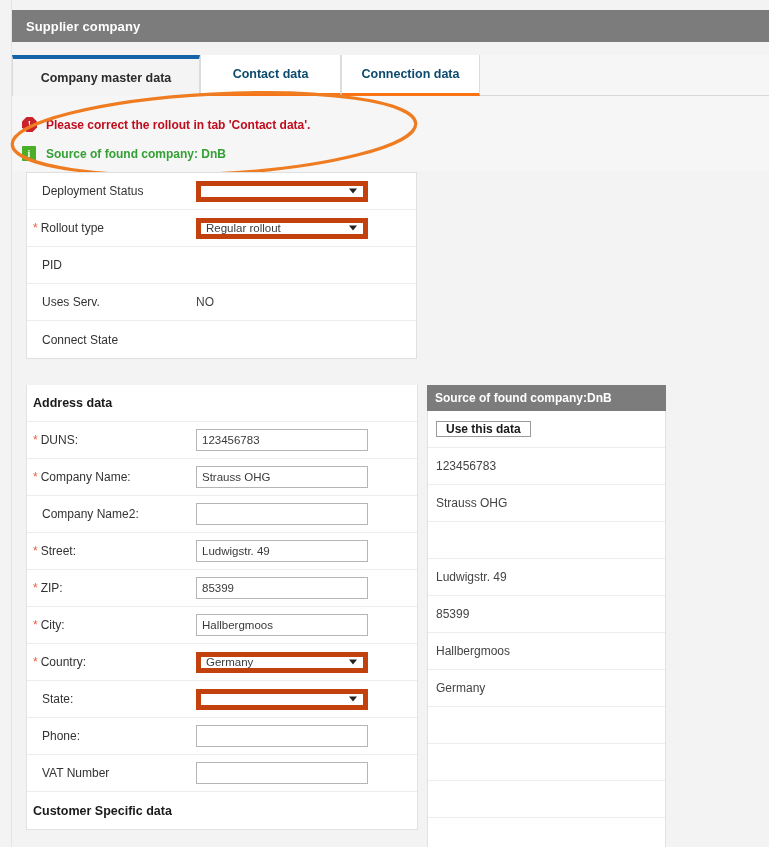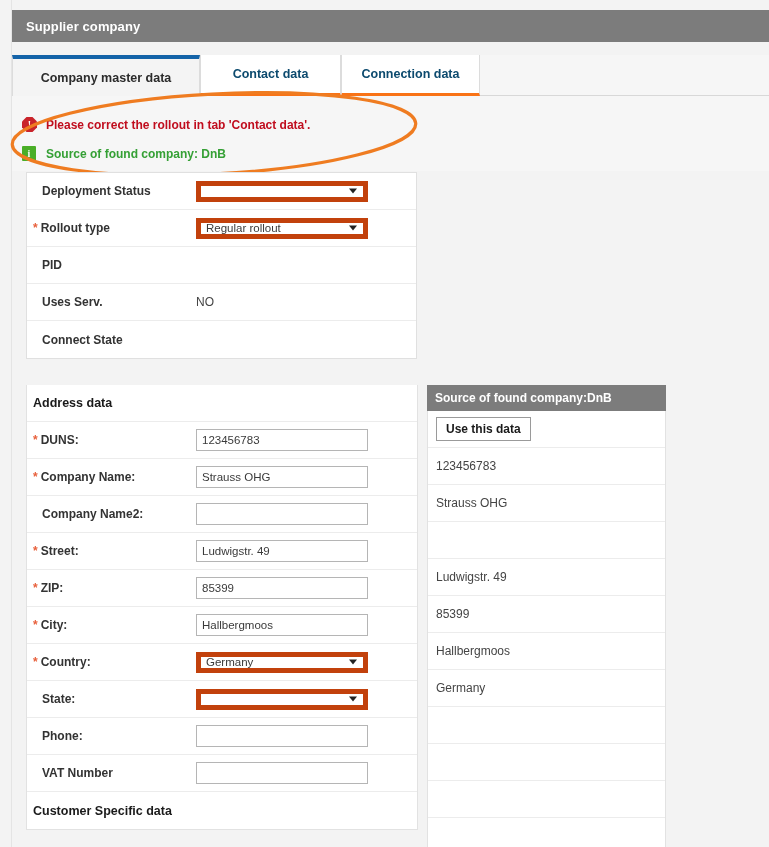--- a/index.html
+++ b/index.html
@@ -154,31 +154,31 @@
 
   .frow {
     display: flex; align-items: center;
     height: 37px; border-bottom: 1px solid #ececec;
     padding-left: 6px;
   }
   .frow.sec { font-size: 12.5px; font-weight: bold; color: #1a1a1a; }
   .frow:last-child { border-bottom: none; }
   .flabel {
     width: 163px; font-size: 12px; color: #333;
-    display: flex; align-items: center; font-weight: bold;
+    display: flex; align-items: center;
   }
   .rrow {
     display: flex; align-items: center;
     height: 37px; border-bottom: 1px solid #ececec;
     padding-left: 8px; font-size: 12px; color: #444;
   }
   .rrow:last-child { border-bottom: none; }
 
   .use-btn {
-    height: 24px; padding: 0 9px;
+    height: 16px; padding: 0 9px;
     background: #fff; border: 1px solid #9a9a9a;
     font-size: 12px; font-weight: bold; color: #1a1a1a;
     display: inline-flex; align-items: center; cursor: pointer;
   }
 </style>
 </head>
 <body>
 
 <div id="page">
 

